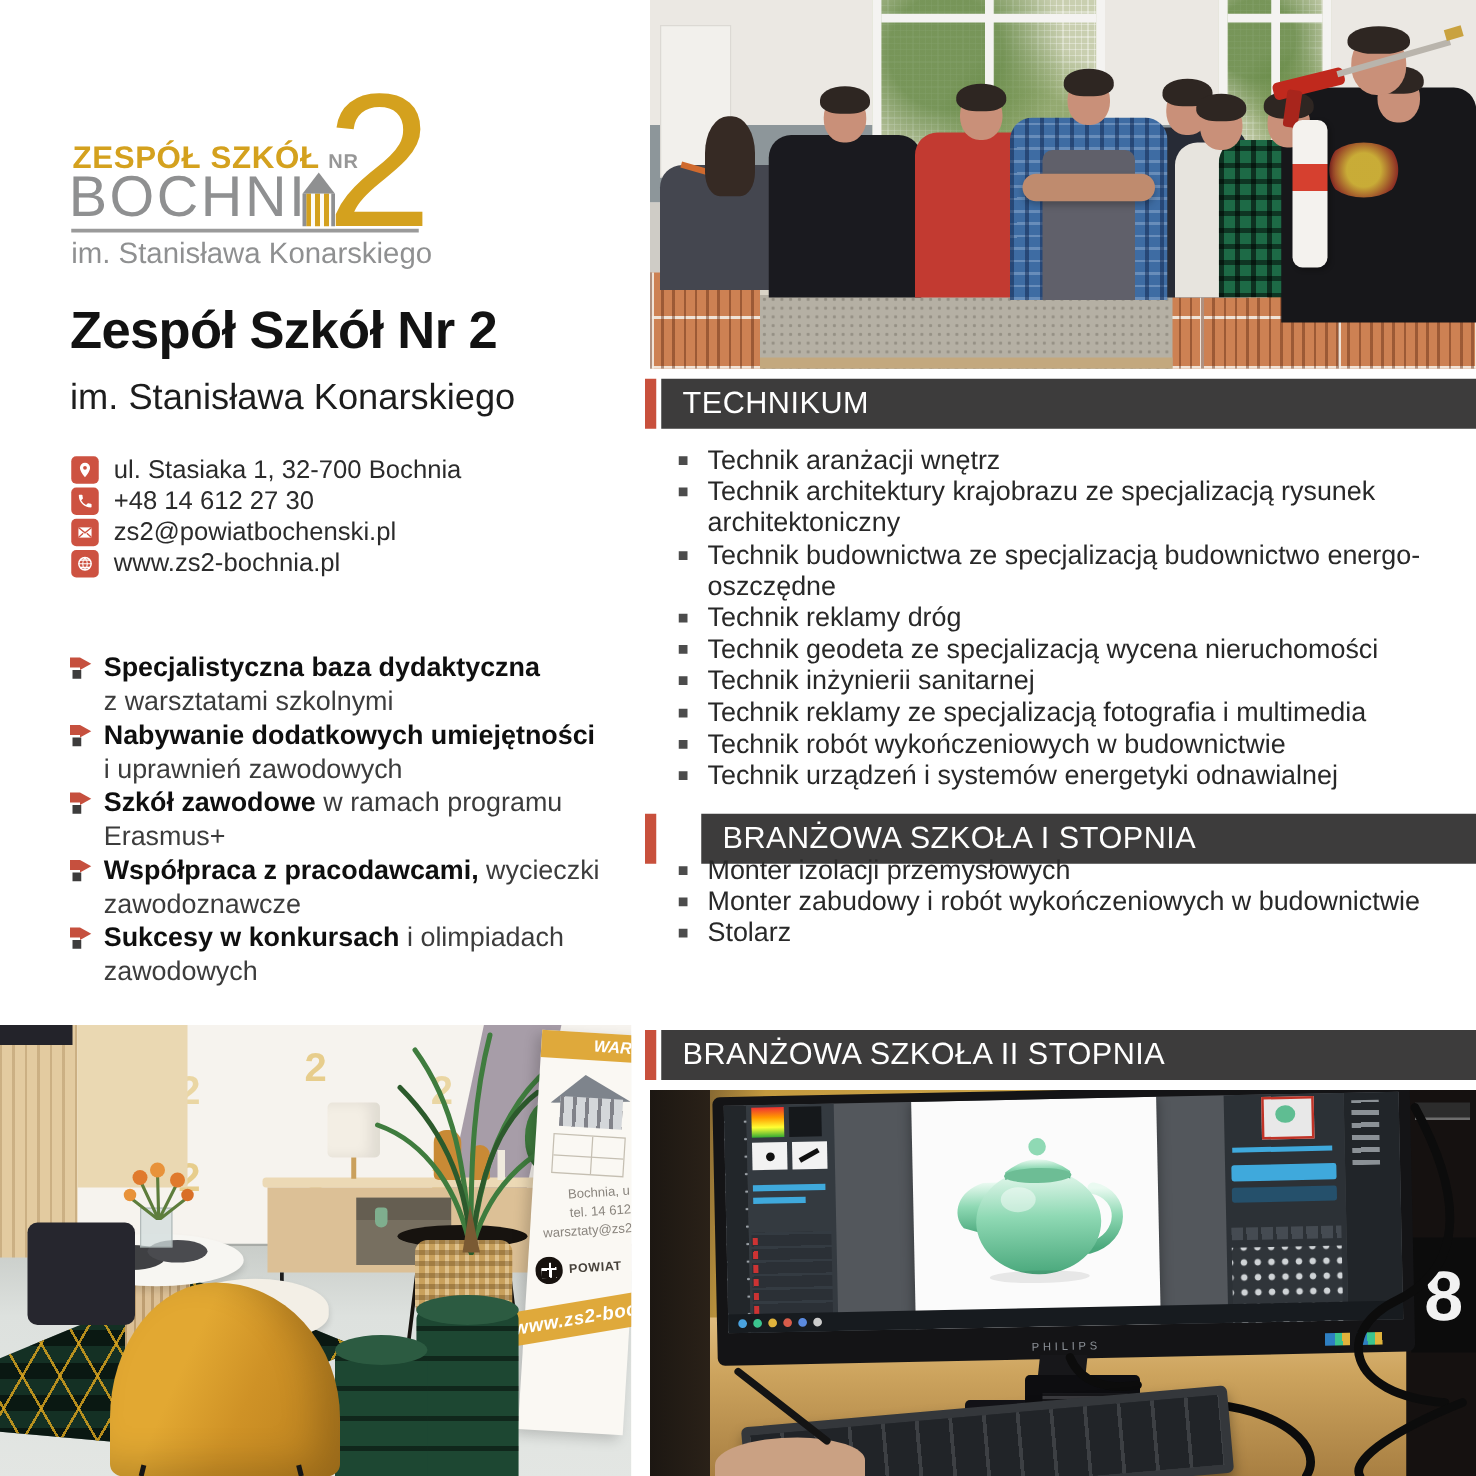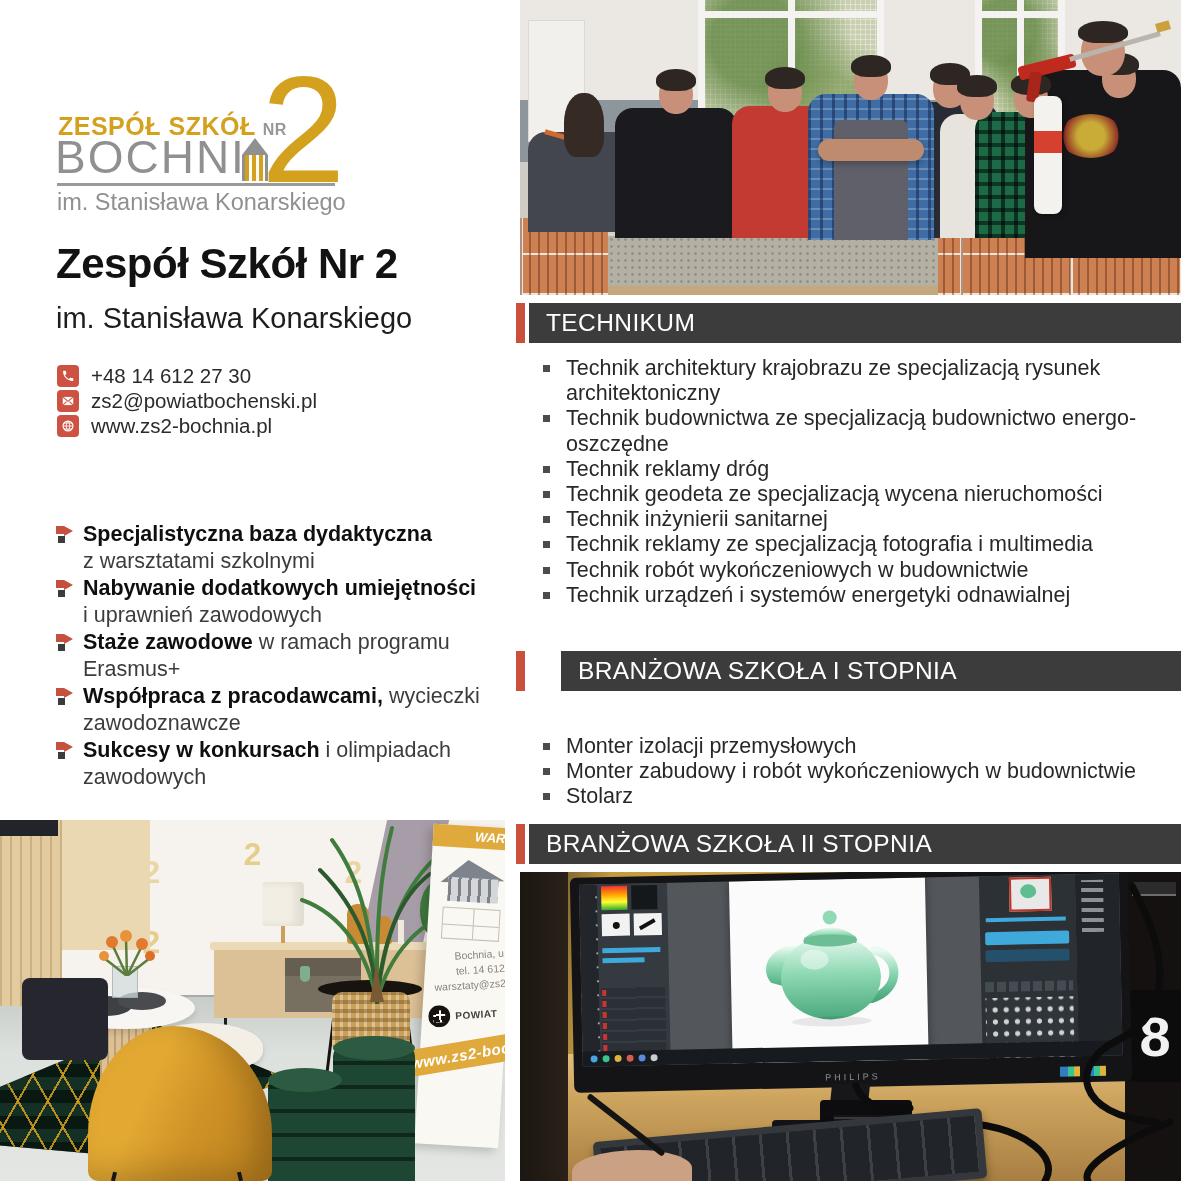--- a/index.html
+++ b/index.html
@@ -181,20 +181,28 @@
     <div class="logo-im">im. Stanisława Konarskiego</div>
   </div>
 
   <div class="main-title">Zespół Szkół Nr 2</div>
   <div class="main-sub">im. Stanisława Konarskiego</div>
 
   <div class="contact">
     <div class="c-row">
       <span class="c-icon">
         <svg viewBox="0 0 24 24">
+            <path fill="#fff" fill-rule="evenodd" d="M12 2a7 7 0 0 0-7 7c0 5.2 7 13 7 13s7-7.8 7-13a7 7 0 0 0-7-7zm0 9.6A2.6 2.6 0 1 1 12 6.4a2.6 2.6 0 0 1 0 5.2z"></path>
+          </svg>
+      </span>
+      <span class="c-text">ul. Stasiaka 1, 32-700 Bochnia</span>
+    </div>
+    <div class="c-row">
+      <span class="c-icon">
+        <svg viewBox="0 0 24 24">
             <path fill="#fff" d="M6.8 10.6a15 15 0 0 0 6.6 6.6l2.1-2.1a1 1 0 0 1 1-.25c1.1.37 2.3.57 3.5.57a1 1 0 0 1 1 1v3.1a1 1 0 0 1-1 1C10.9 20.5 3.5 13.1 3.5 4a1 1 0 0 1 1-1h3.1a1 1 0 0 1 1 1c0 1.2.2 2.4.57 3.5a1 1 0 0 1-.25 1z"></path>
           </svg>
       </span>
       <span class="c-text">+48 14 612 27 30</span>
     </div>
     <div class="c-row">
       <span class="c-icon">
         <svg viewBox="0 0 24 24">
             <rect x="3" y="5" width="18" height="14" fill="#fff"></rect>
             <path d="M3 5l9 7.5L21 5M3 19l6.5-6M21 19l-6.5-6" stroke="#cd5241" stroke-width="1.8" fill="none"></path>
@@ -229,21 +237,21 @@
           <i class="tri"></i>
         </span>
       <b>Nabywanie dodatkowych umiejętności</b><span class="blk">i uprawnień zawodowych</span>
     </div>
     <div class="feat">
       <span class="ab">
           <i class="s1"></i>
           <i class="s2"></i>
           <i class="tri"></i>
         </span>
-      <b>Staże zawodowe</b><span> w ramach programu Erasmus+</span>
+      <b>Szkół zawodowe</b><span> w ramach programu Erasmus+</span>
     </div>
     <div class="feat">
       <span class="ab">
           <i class="s1"></i>
           <i class="s2"></i>
           <i class="tri"></i>
         </span>
       <b>Współpraca z pracodawcami,</b><span> wycieczki zawodoznawcze</span>
     </div>
     <div class="feat">
@@ -342,37 +350,38 @@
     <div class="ws-plank"></div>
   </div>
 
   <div class="sec" style="top:303px;">
     <div class="sec-stripe"></div>
     <div class="sec-bar">
         <span>TECHNIKUM</span>
       </div>
   </div>
   <ul class="plist" style="top:356px;">
+    <li>Technik aranżacji wnętrz</li>
     <li>Technik architektury krajobrazu ze specjalizacją rysunek architektoniczny</li>
     <li>Technik budownictwa ze specjalizacją budownictwo energo-oszczędne</li>
     <li>Technik reklamy dróg</li>
     <li>Technik geodeta ze specjalizacją wycena nieruchomości</li>
     <li>Technik inżynierii sanitarnej</li>
     <li>Technik reklamy ze specjalizacją fotografia i multimedia</li>
     <li>Technik robót wykończeniowych w budownictwie</li>
     <li>Technik urządzeń i systemów energetyki odnawialnej</li>
   </ul>
 
   <div class="sec" style="top:651px;gap:32px;">
     <div class="sec-stripe"></div>
     <div class="sec-bar">
         <span>BRANŻOWA SZKOŁA I STOPNIA</span>
       </div>
   </div>
-  <ul class="plist" style="top:734px;">
+  <ul class="plist" style="top:684px;">
     <li>Monter izolacji przemysłowych</li>
     <li>Monter zabudowy i robót wykończeniowych w budownictwie</li>
     <li>Stolarz</li>
   </ul>
 
   <div class="sec" style="top:824px;">
     <div class="sec-stripe"></div>
     <div class="sec-bar">
         <span>BRANŻOWA SZKOŁA II STOPNIA</span>
       </div>

